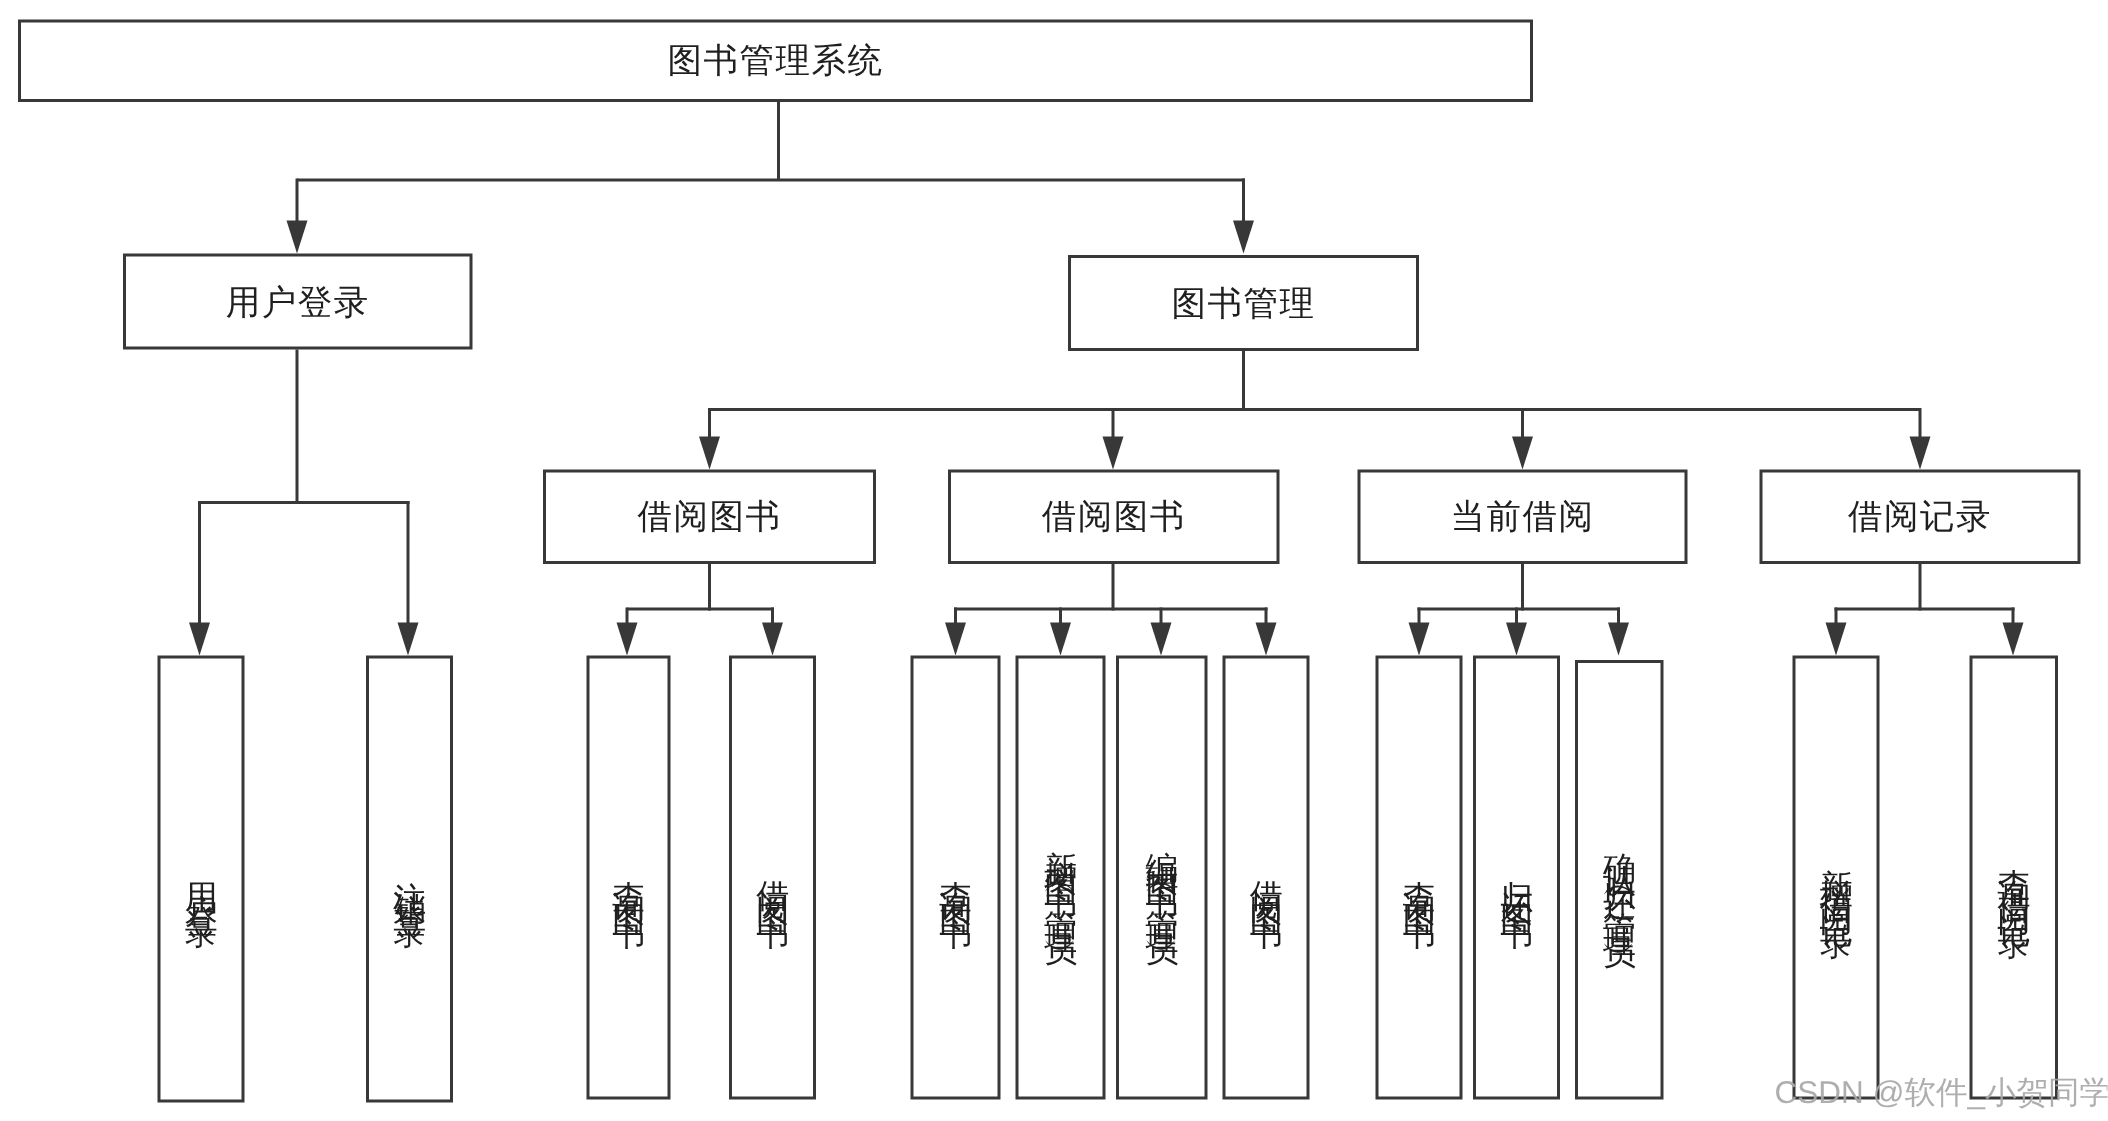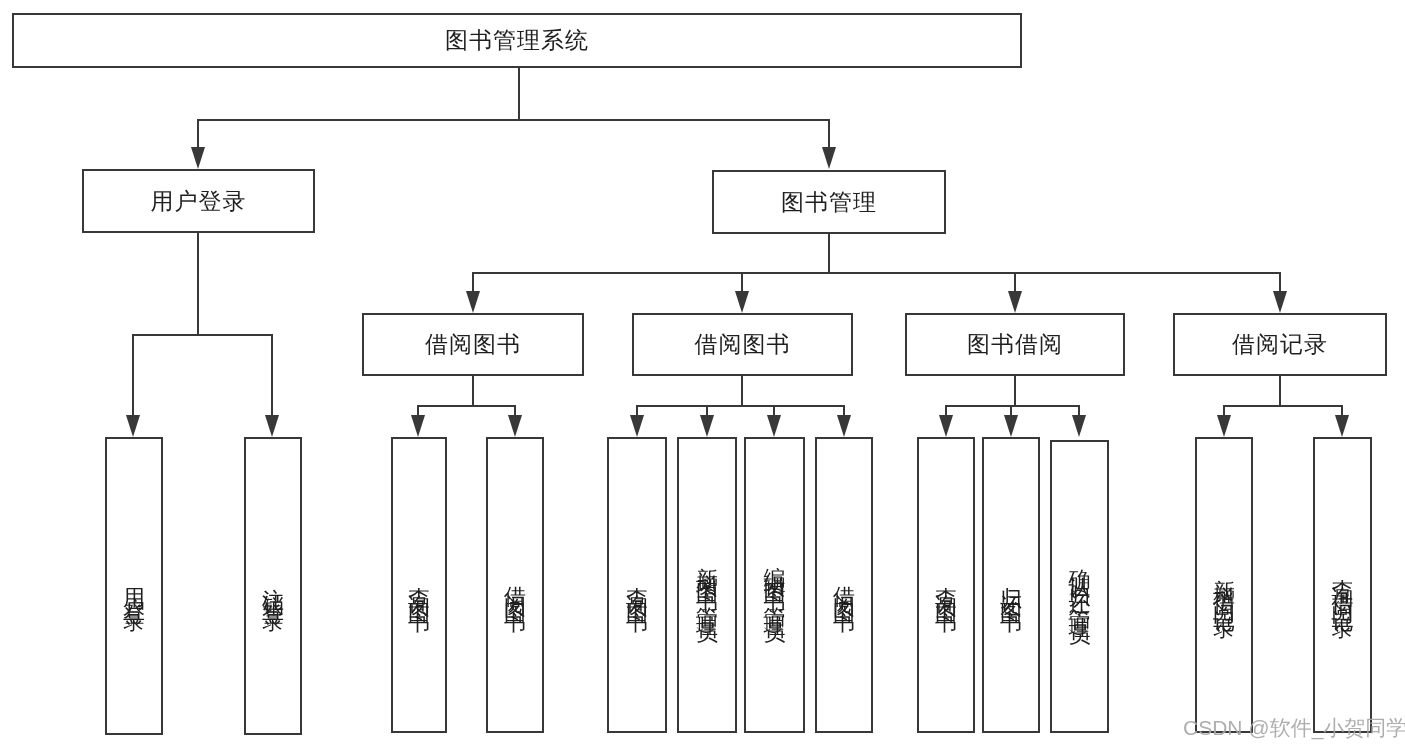--- a/index.html
+++ b/index.html
@@ -97,21 +97,21 @@
   <div class="vline" style="left:1279px;top:272px;height:22px;"></div>
   <div class="arrow" style="left:1273px;top:291px;"></div>
 
   <div class="box" style="left:362px;top:313px;width:222px;height:63px;">
     <span>借阅图书</span>
   </div>
   <div class="box" style="left:632px;top:313px;width:221px;height:63px;">
     <span>借阅图书</span>
   </div>
   <div class="box" style="left:905px;top:313px;width:220px;height:63px;">
-    <span>图书借阅</span>
+    <span>当前借阅</span>
   </div>
   <div class="box" style="left:1173px;top:313px;width:214px;height:63px;">
     <span>借阅记录</span>
   </div>
 
   <div class="vline" style="left:472px;top:376px;height:31px;"></div>
   <div class="hline" style="left:418px;top:405px;width:98px;"></div>
   <div class="vline" style="left:417px;top:405px;height:12px;"></div>
   <div class="arrow" style="left:411px;top:415px;"></div>
   <div class="vline" style="left:514px;top:405px;height:12px;"></div>

